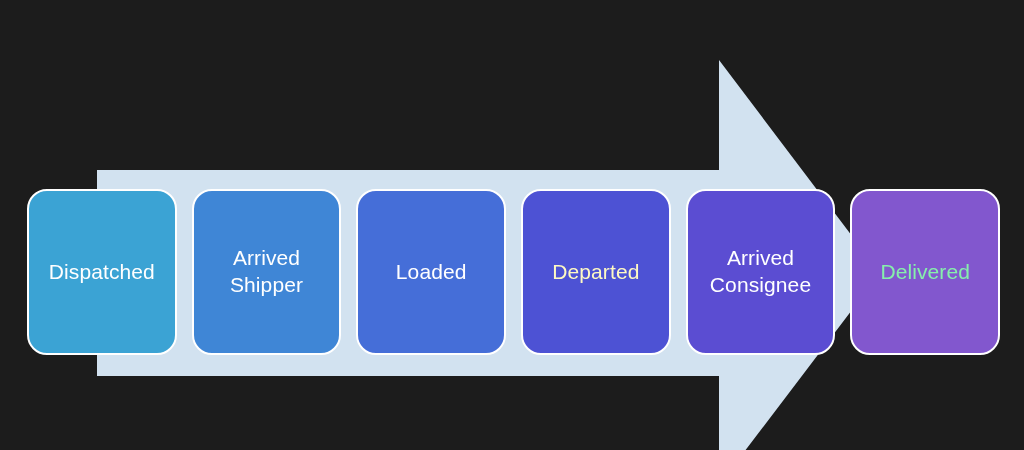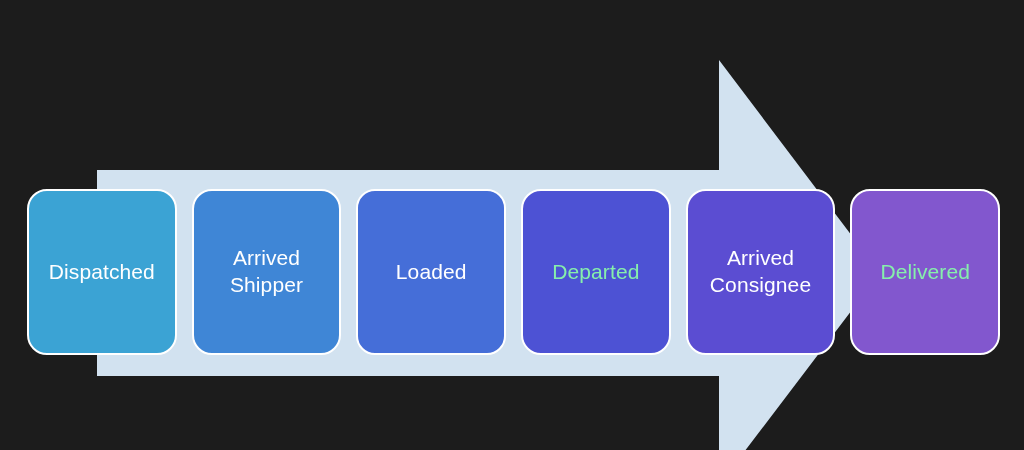--- a/index.html
+++ b/index.html
@@ -66,26 +66,26 @@
 
     <div class="step-box" style="background: rgb(59, 163, 212); border-color: rgb(255, 255, 255);">
       <span class="step-label" style="color: rgb(255, 255, 255);">Dispatched</span>
     </div>
 
     <div class="step-box" style="background: rgb(63, 134, 214); border-color: rgb(255, 255, 255);">
       <span class="step-label" style="color: rgb(255, 255, 255);">Arrived
 Shipper</span>
     </div>
 
-    <div class="step-box" style="background: rgb(69, 110, 216); border-color: rgb(255, 255, 255); border-radius: 19px;">
+    <div class="step-box" style="background: rgb(69, 110, 216); border-color: rgb(255, 255, 255);">
       <span class="step-label" style="color: rgb(255, 255, 255);">Loaded</span>
     </div>
 
     <div class="step-box" style="background: rgb(77, 82, 212); border-color: rgb(255, 255, 255);">
-      <span class="step-label" style="color: #86efac;">Departed</span>
+      <span class="step-label" style="color: #fef9c3;">Departed</span>
     </div>
 
     <div class="step-box" style="background: rgb(91, 77, 210); border-color: rgb(255, 255, 255);">
       <span class="step-label" style="color: rgb(255, 255, 255);">Arrived
 Consignee</span>
     </div>
 
     <div class="step-box" style="background: rgb(130, 87, 206); border-color: rgb(255, 255, 255);">
       <span class="step-label" style="color: #86efac;">Delivered</span>
     </div>

